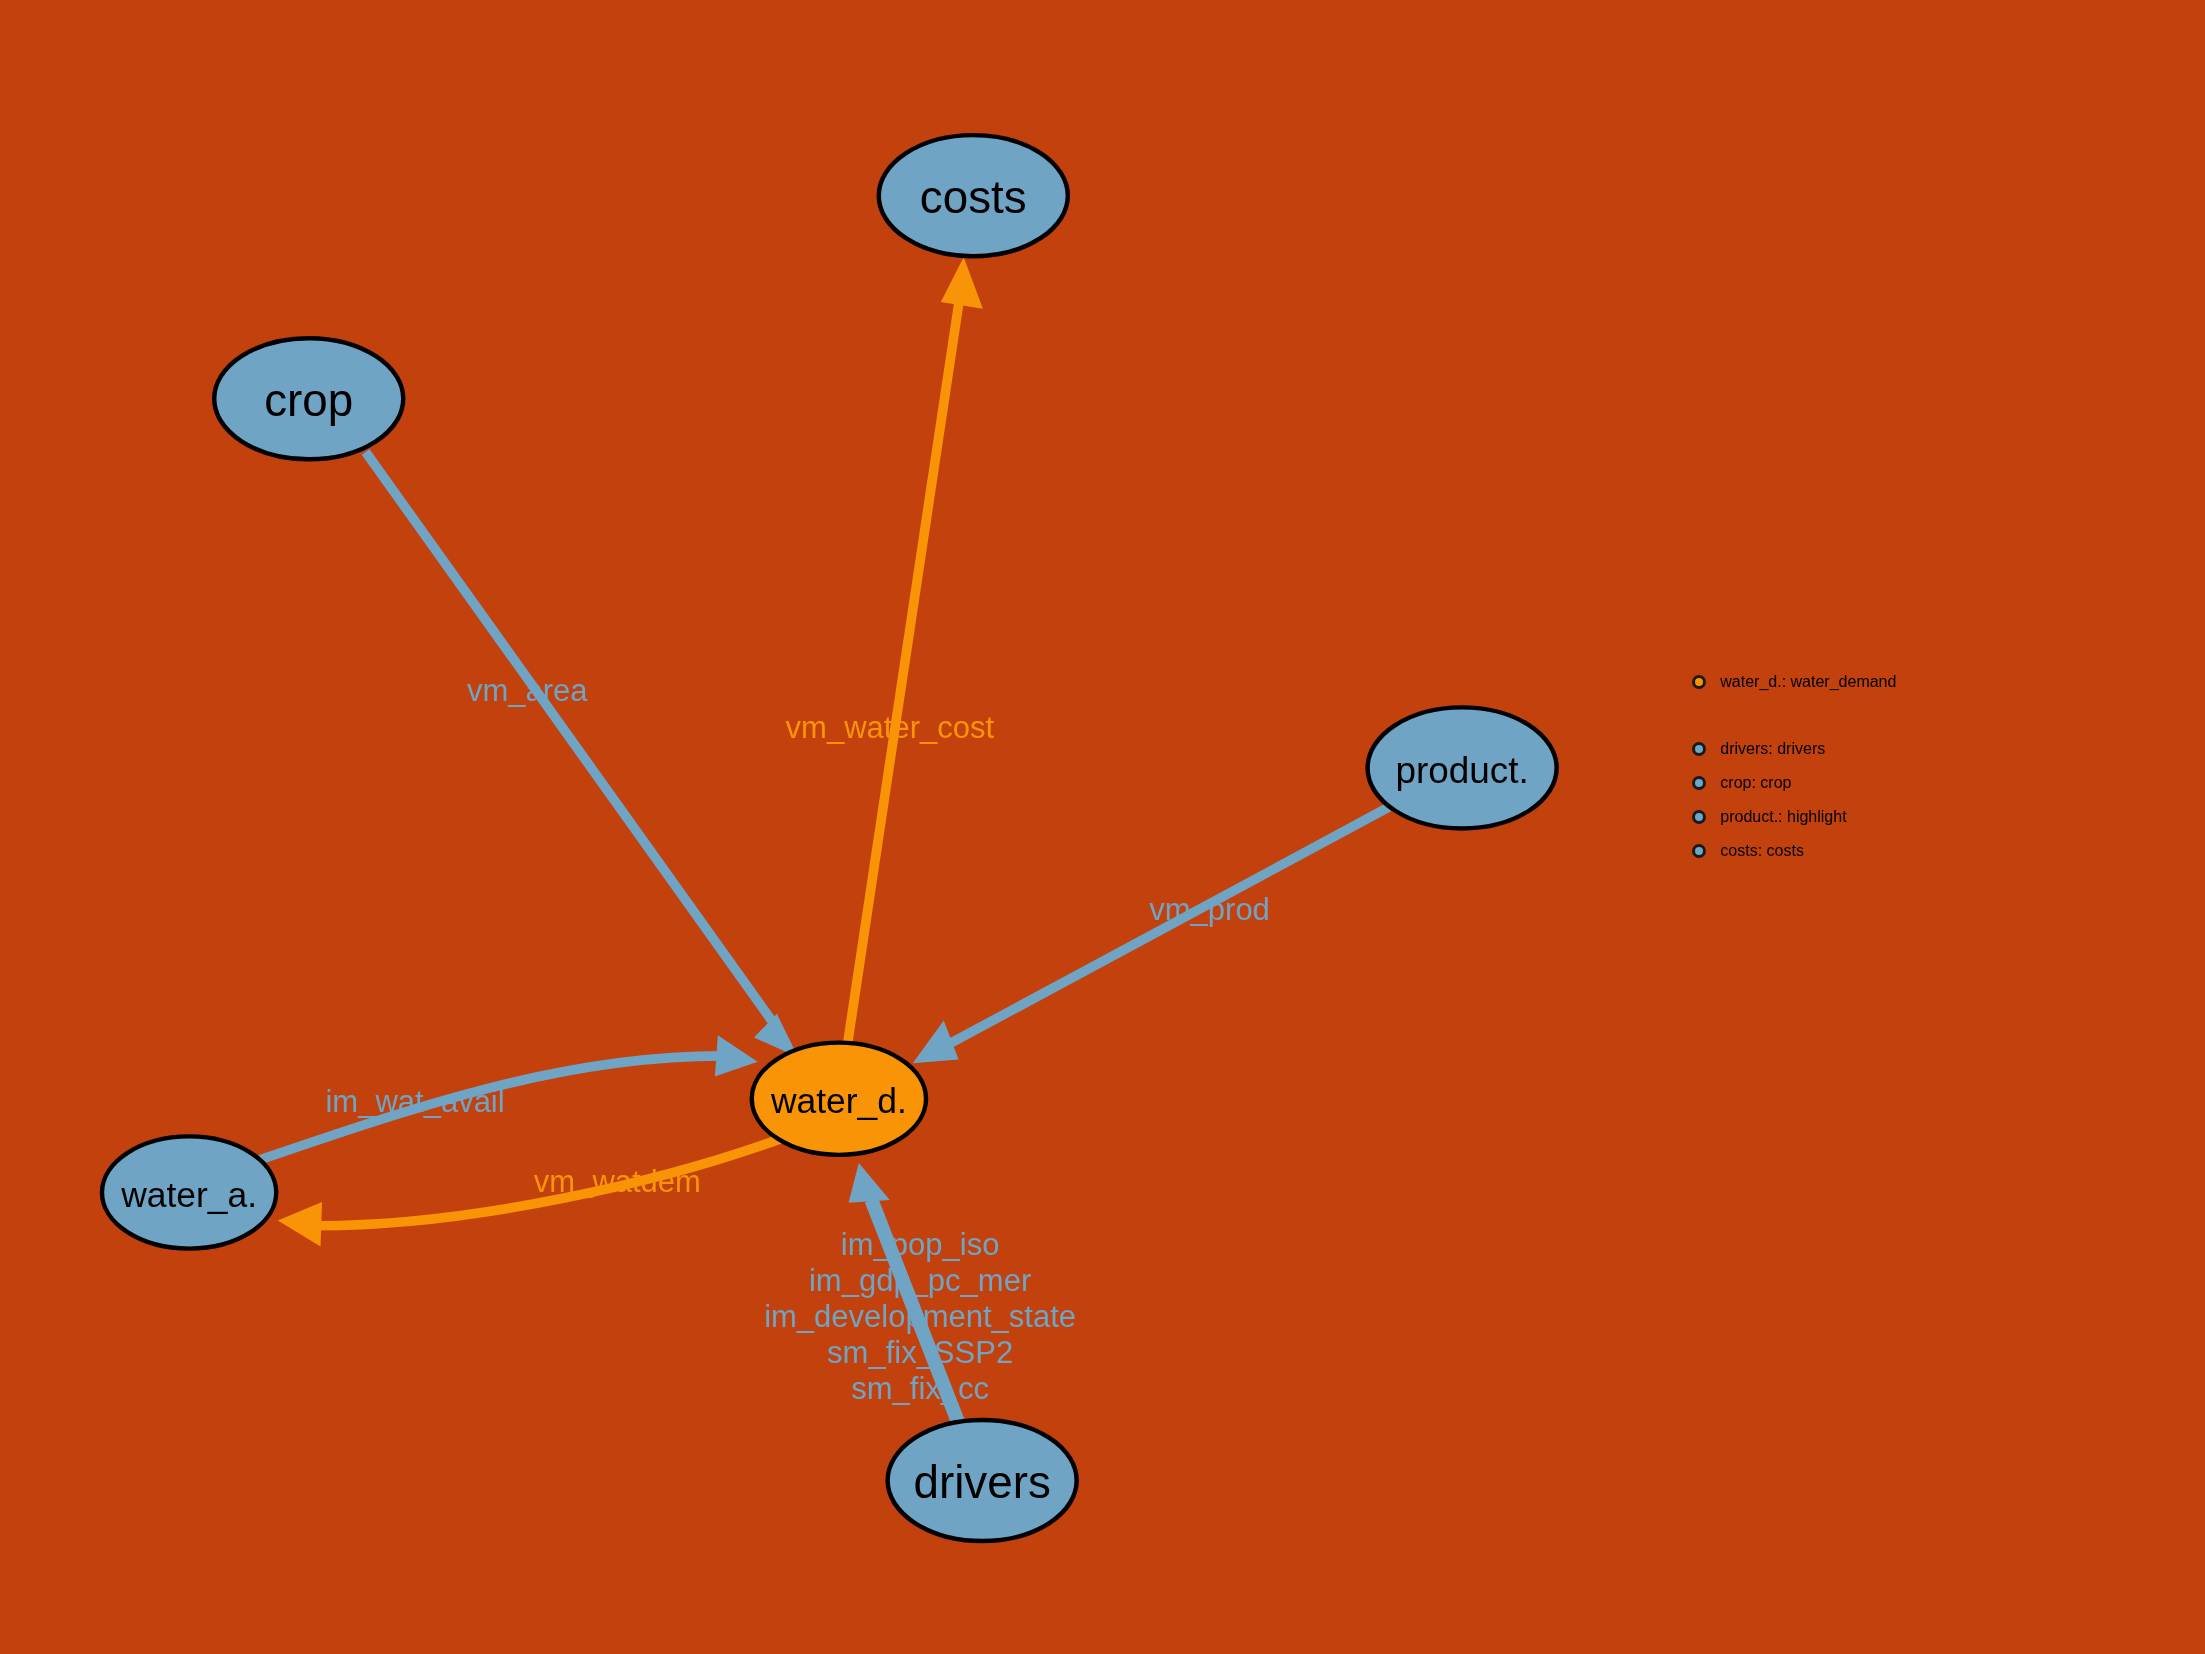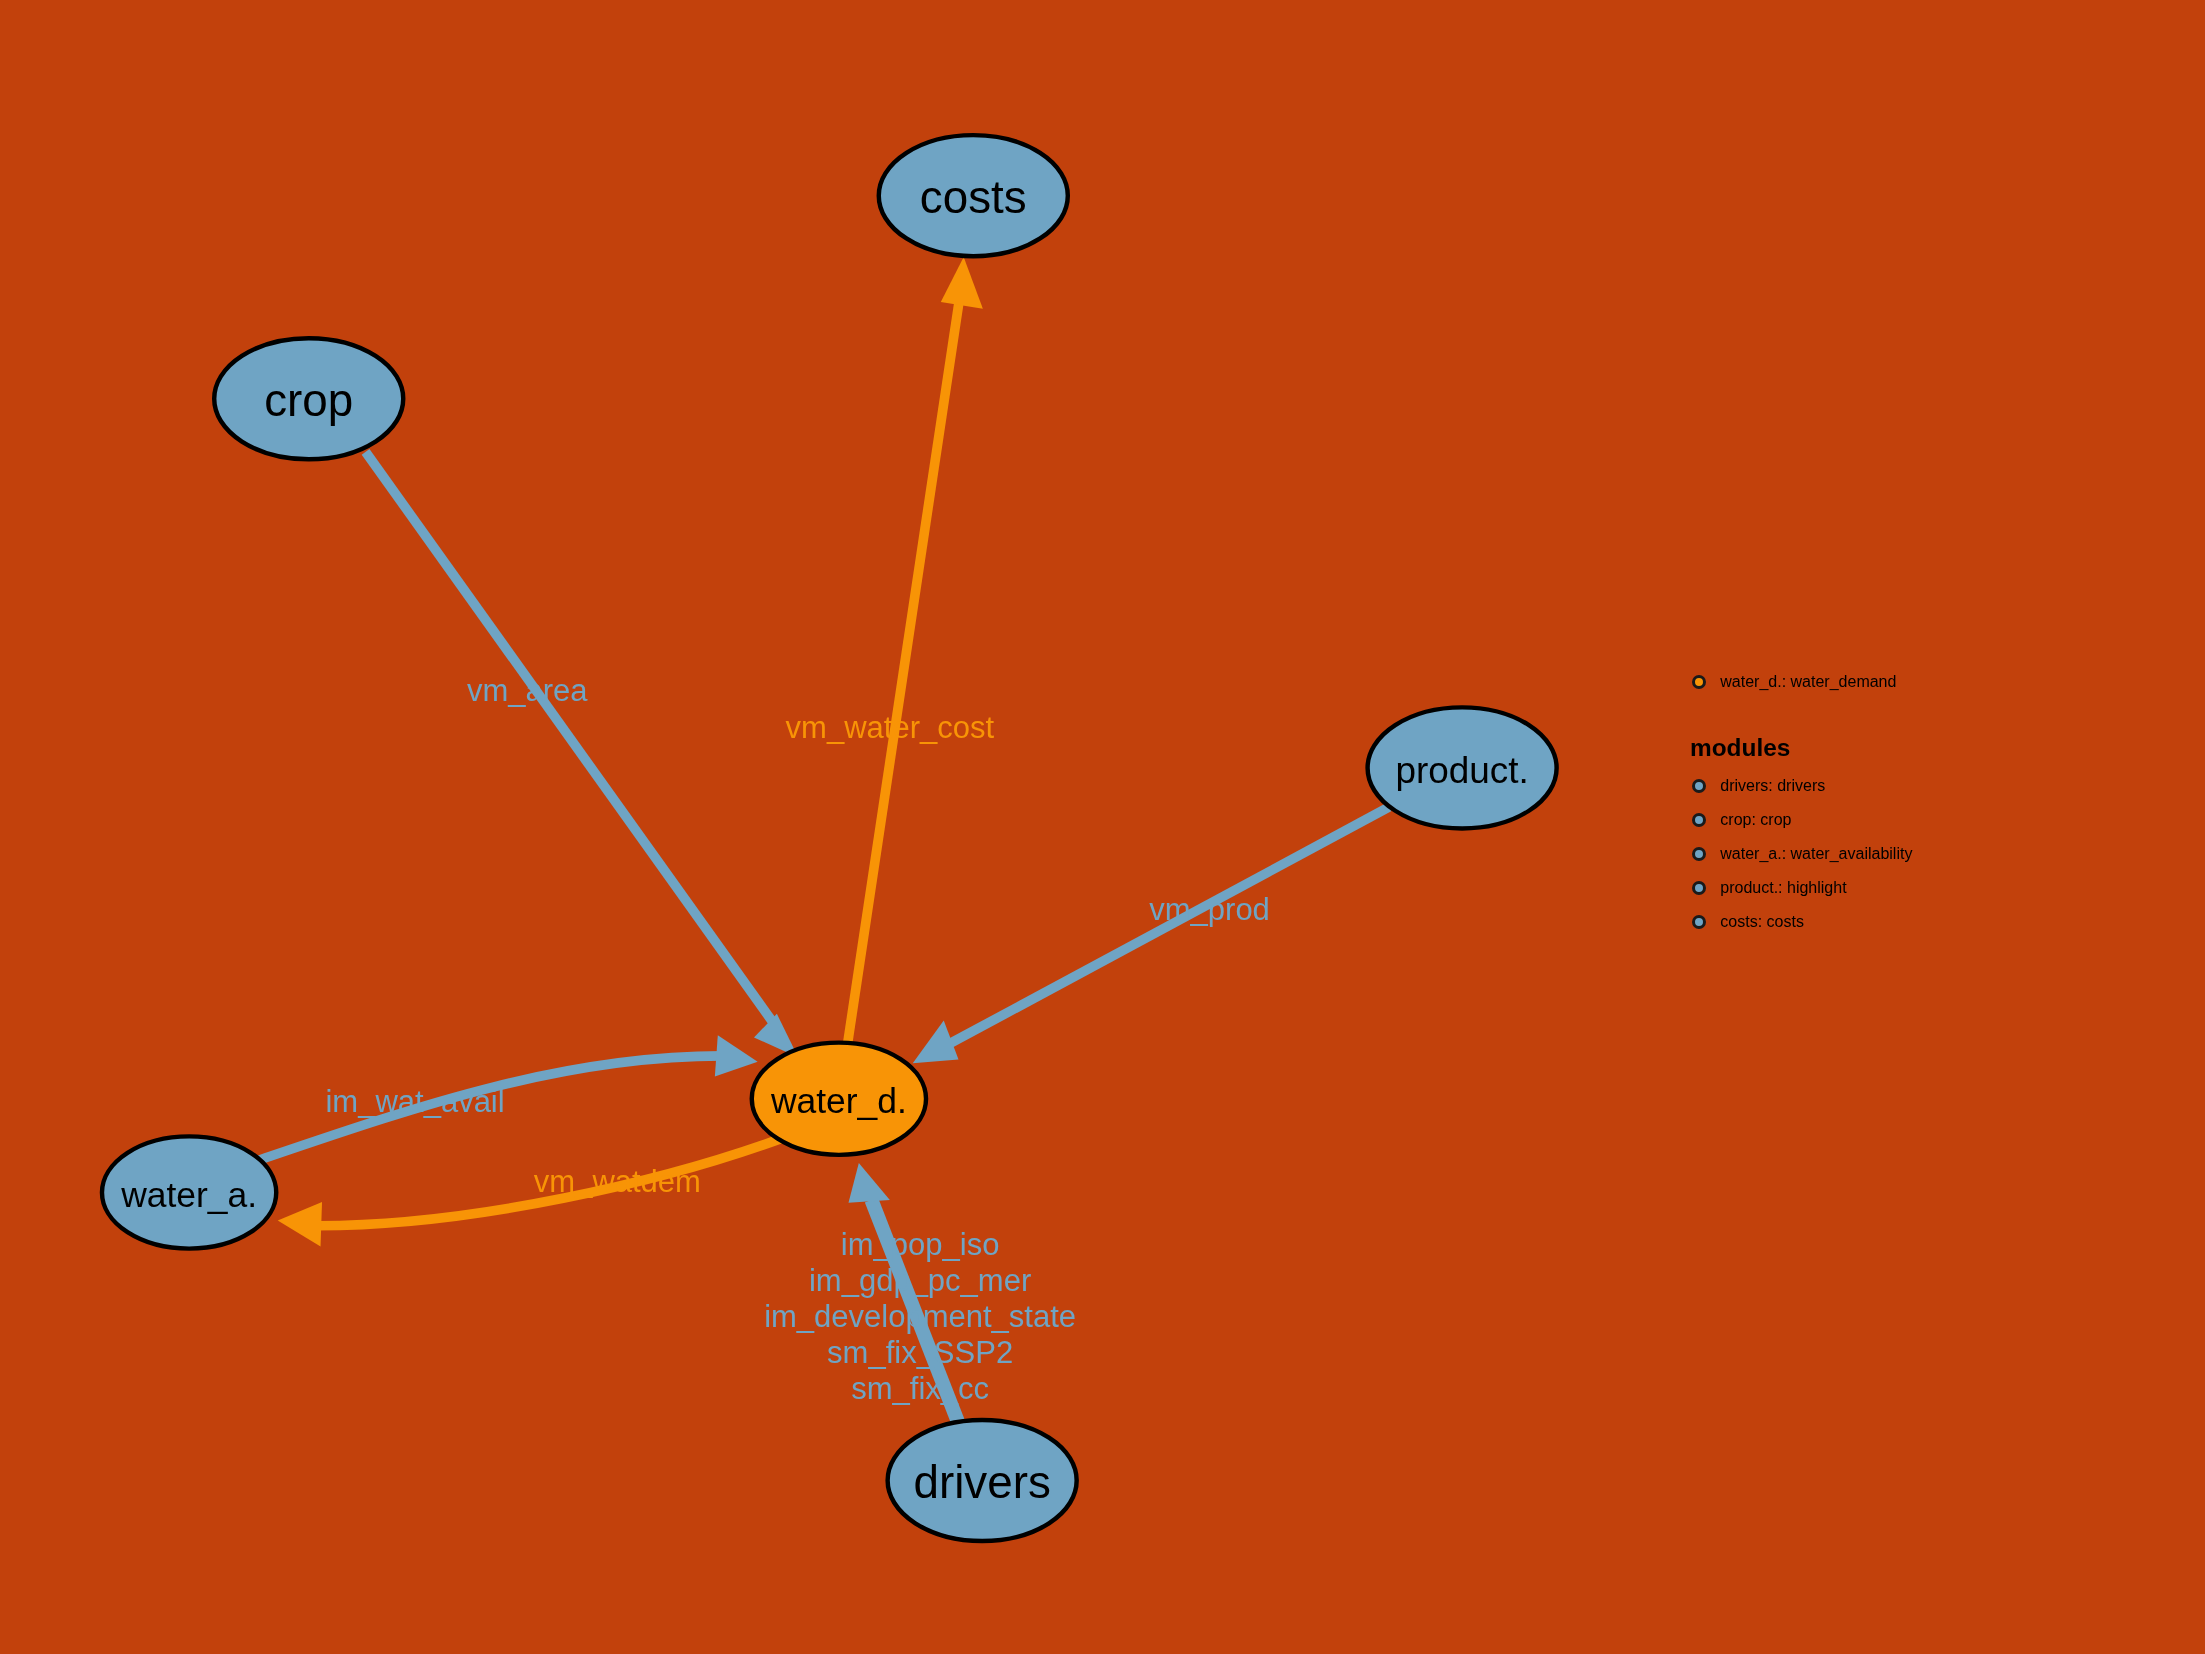--- a/index.html
+++ b/index.html
@@ -183,33 +183,28 @@
   <div id="legend">
 
     <div class="legend-block">
       <div class="legend-row">
         <span class="legend-marker" style="background:#f89406"></span>
         <span class="legend-text">water_d.: water_demand</span>
       </div>
     </div>
 
     <div class="legend-block">
-      <div class="legend-title">modules</div>
 
       <div class="legend-row">
         <span class="legend-marker" style="background:#6fa4c4"></span>
         <span class="legend-text">drivers: drivers</span>
       </div>
       <div class="legend-row">
         <span class="legend-marker" style="background:#6fa4c4"></span>
         <span class="legend-text">crop: crop</span>
-      </div>
-      <div class="legend-row">
-        <span class="legend-marker" style="background:#6fa4c4"></span>
-        <span class="legend-text">water_a.: water_availability</span>
       </div>
       <div class="legend-row">
         <span class="legend-marker" style="background:#6fa4c4"></span>
         <span class="legend-text">product.: highlight</span>
       </div>
       <div class="legend-row">
         <span class="legend-marker" style="background:#6fa4c4"></span>
         <span class="legend-text">costs: costs</span>
       </div>
     </div>

